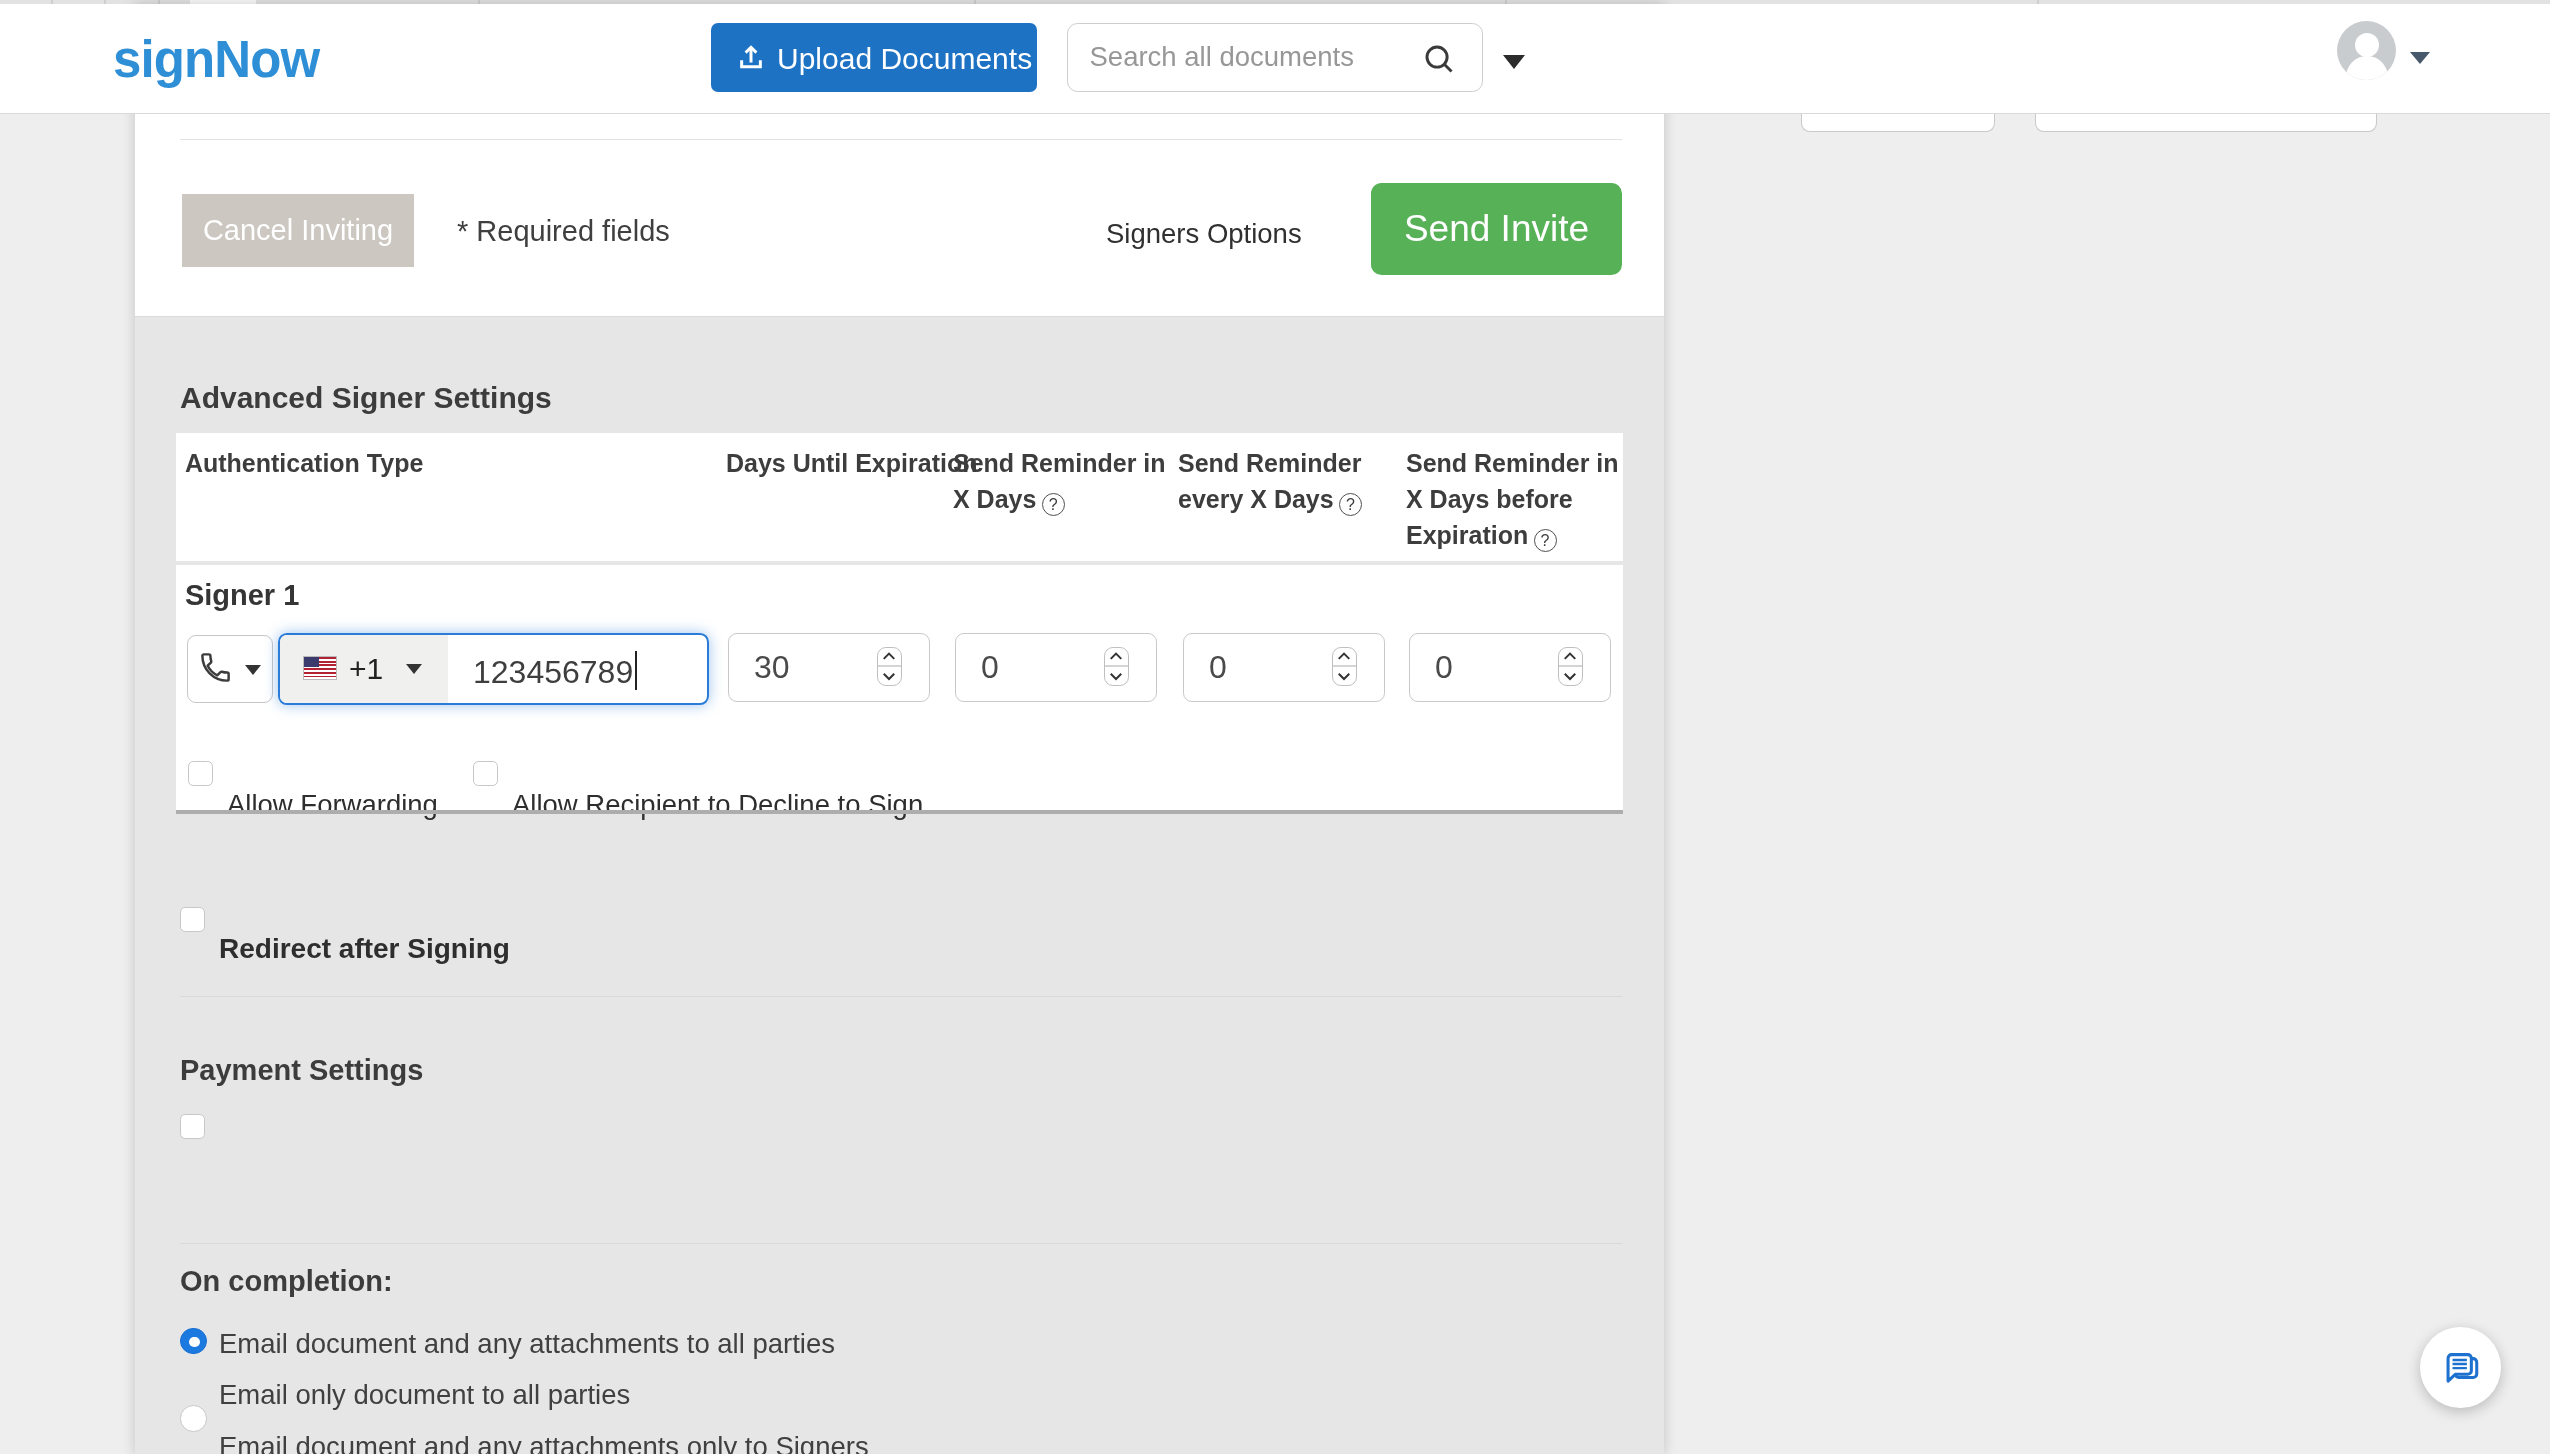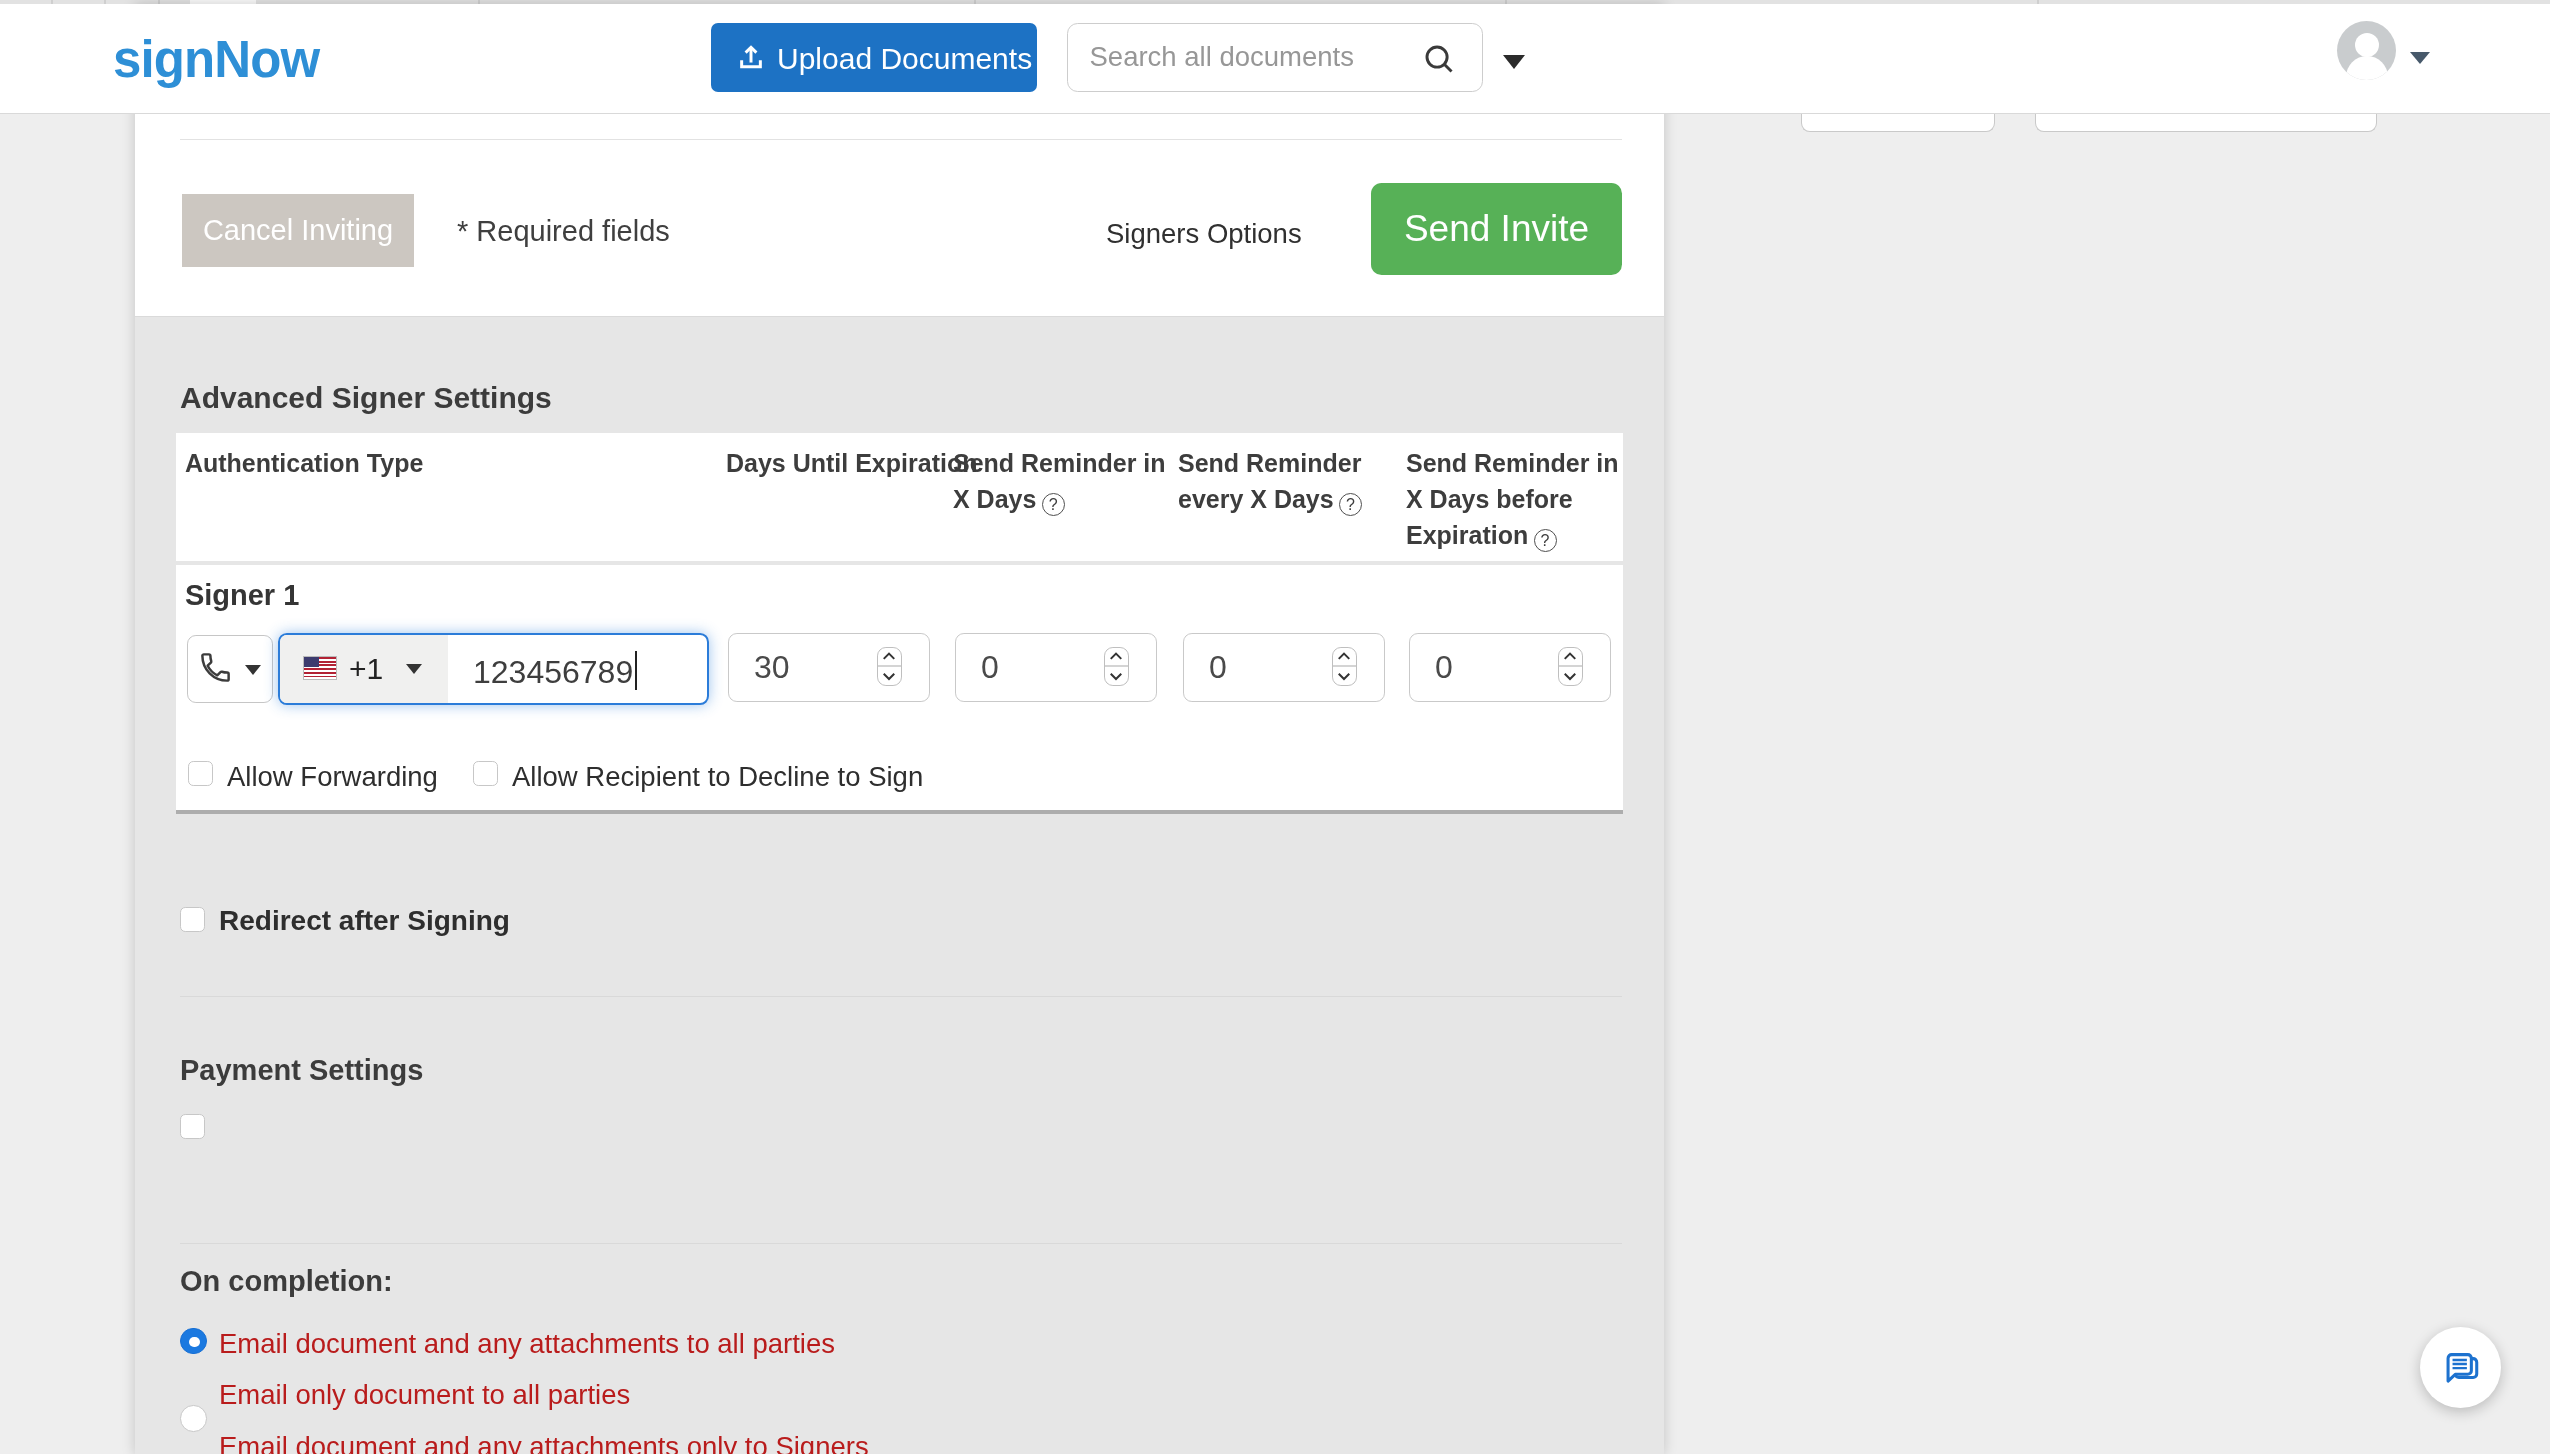--- a/index.html
+++ b/index.html
@@ -76,30 +76,30 @@
   .num-input{position:absolute;top:68px;width:202px;height:69px;background:#fff;border:1.8px solid #c9c9c9;
       border-radius:8.9px;box-sizing:border-box;}
   .num-input .val{position:absolute;left:25px;top:15px;font-size:32px;color:#4a4a4a;}
   .stepper{position:absolute;right:26.6px;top:13.3px;width:25px;height:39px;border:1.8px solid #bfbfbf;border-radius:8.9px;
       background:#fff;box-sizing:border-box;cursor:pointer;}
   .stepper .mid{position:absolute;left:0;top:17px;width:100%;height:1.8px;background:#d4d4d4;}
   .stepper svg{position:absolute;left:3.5px;}
   .stepper .up{top:3.5px;} .stepper .dn{bottom:3.5px;}
 
   .checkbox{width:25px;height:25px;background:#fff;border:1.8px solid #c7c7c7;border-radius:5.3px;box-sizing:border-box;cursor:pointer;}
-  .cb-label{font-size:27.5px;color:#2e2e2e;white-space:nowrap;}
+  .cb-label{font-size:27.5px;color:#2e2e2e;white-space:nowrap;margin-top:28px;}
   .bold{font-weight:700;}
 
   .hr{height:1.8px;background:#d9d9d9;}
 
   .radio{width:26.6px;height:26.6px;border-radius:50%;background:#fff;border:1.8px solid #c8c8c8;box-sizing:border-box;cursor:pointer;}
   .radio.selected{background:#1b79e0;border-color:#176fd4;}
   .radio.selected::after{content:"";position:absolute;left:8px;top:8px;width:10.6px;height:10.6px;border-radius:50%;background:#fff;}
   .radio{position:relative;}
-  .radio-label{font-size:27.5px;color:#b91c1c;white-space:nowrap;}
+  .radio-label{font-size:27.5px;color:#404040;white-space:nowrap;}
 
   .chat-btn{left:2420px;top:1327px;width:81px;height:81px;border-radius:50%;background:#fff;
       box-shadow:0 3.5px 14px rgba(0,0,0,.22);cursor:pointer;}
   .chat-btn svg{position:absolute;left:19.5px;top:19.5px;}
 </style>
 </head>
 <body>
 
 <div id="app">
 

